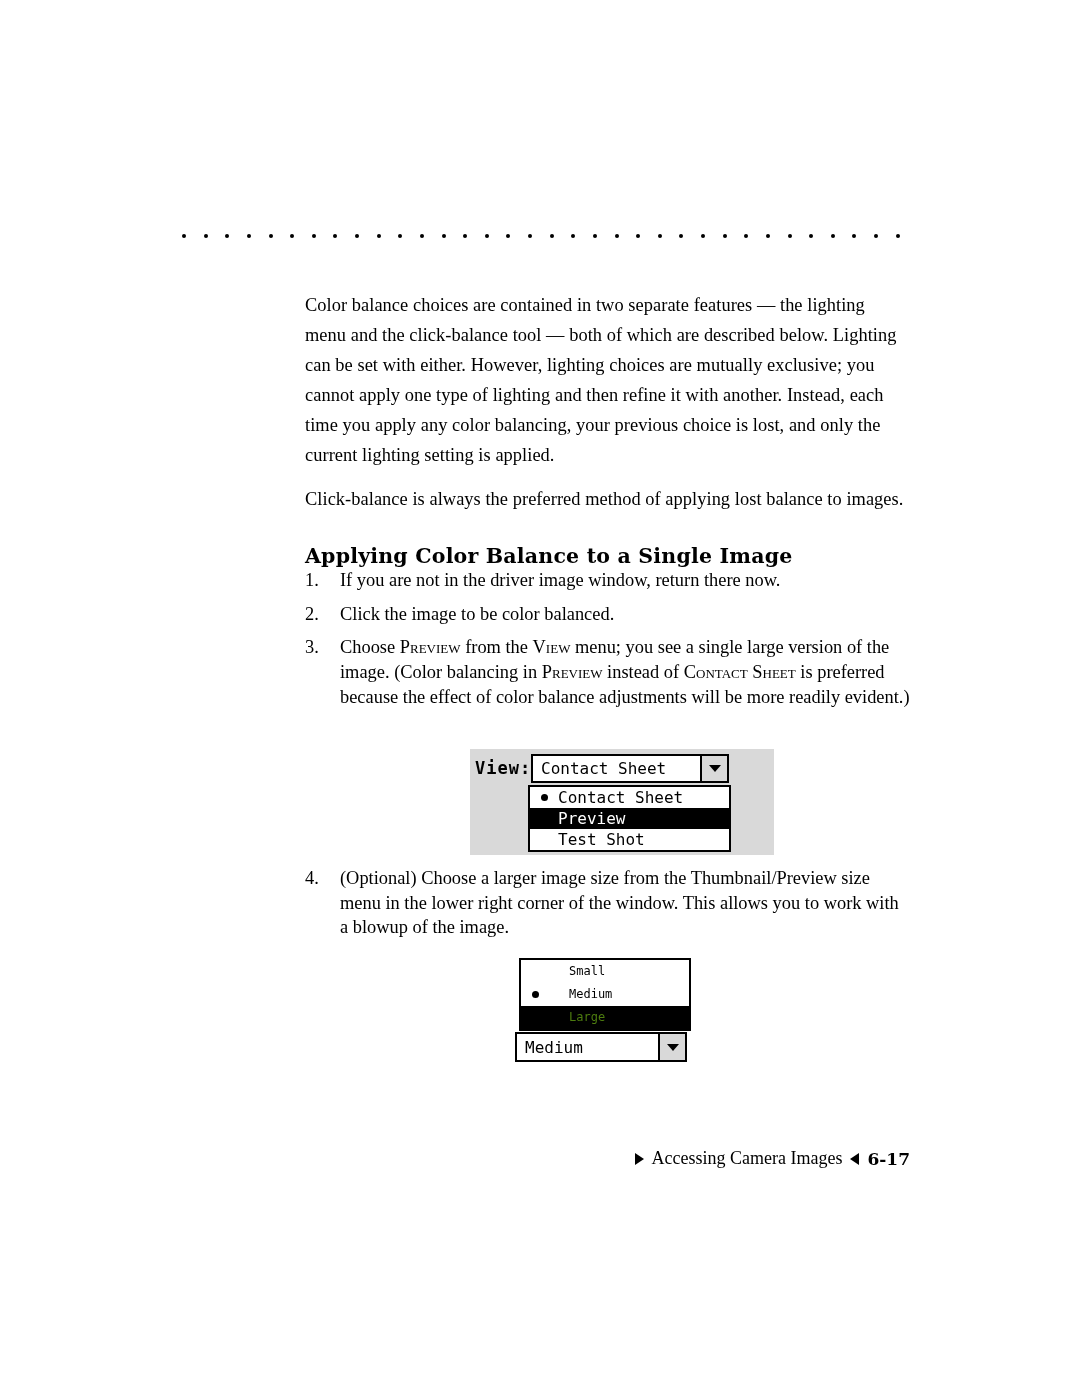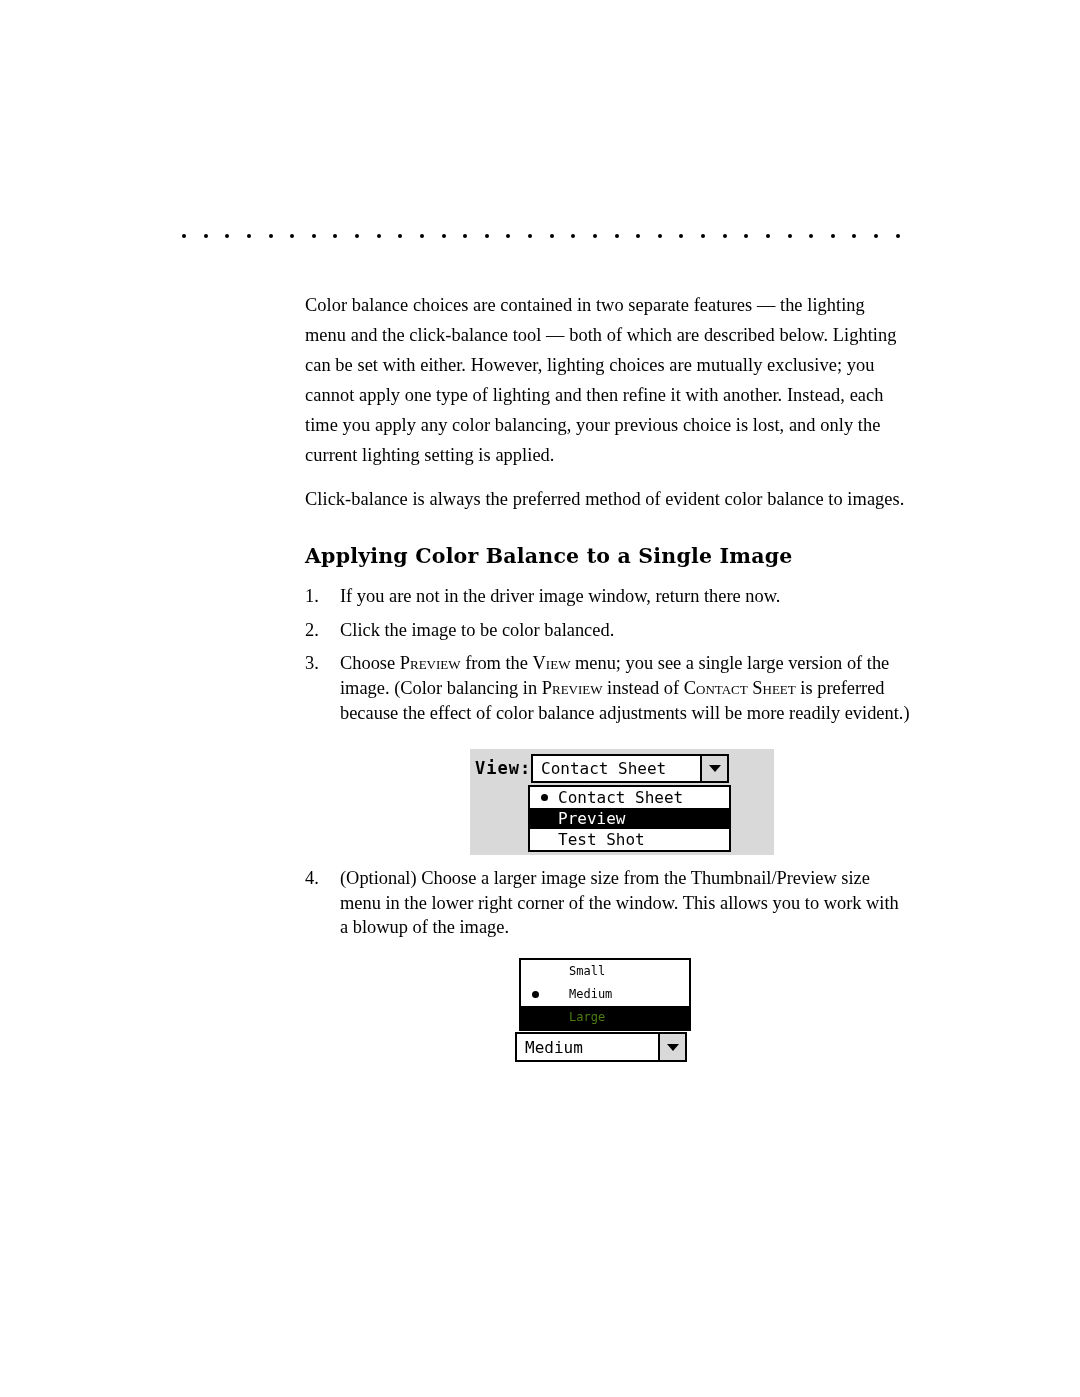--- a/index.html
+++ b/index.html
@@ -46,21 +46,21 @@
     top: 290px;
     width: 605px;
   }
   p.body {
     margin: 0 0 14px 0;
     font-size: 18.4px;
     line-height: 30px;
     letter-spacing: 0.05px;
   }
   h2.section {
-    margin: 30px 0 16px 0;
+    margin: 30px 0 0 0;
     font-size: 20.5px;
     font-weight: bold;
     font-family: "DejaVu Serif", "Liberation Serif", serif;
     letter-spacing: 0.2px;
   }
   ol.steps {
     margin: 0;
     padding: 0;
     list-style: none;
   }
@@ -306,21 +306,21 @@
       <span></span>
     <span></span>
       <span></span>
       <span></span>
       <span></span>
   </div>
 
   <div class="content">
 
     <p class="body">Color balance choices are contained in two separate features — the lighting menu and the click-balance tool — both of which are described below. Lighting can be set with either. However, lighting choices are mutually exclusive; you cannot apply one type of lighting and then refine it with another. Instead, each time you apply any color balancing, your previous choice is lost, and only the current lighting setting is applied.</p>
-    <p class="body">Click-balance is always the preferred method of evident color balance to images.</p>
+    <p class="body">Click-balance is always the preferred method of applying lost balance to images.</p>
 
     <h2 class="section">Applying Color Balance to a Single Image</h2>
 
     <ol class="steps">
       <li>
         <span class="num">1.</span><span>If you are not in the driver image window, return there now.</span>
       </li>
       <li>
         <span class="num">2.</span><span>Click the image to be color balanced.</span>
       </li>
@@ -374,14 +374,20 @@
       </div>
     </div>
     <div class="combo">
       <div class="val">Medium</div>
       <div class="arrowbox">
         <span class="tri-down"></span>
       </div>
     </div>
   </div>
 
+  <div class="footer">
+    <span class="tri-right"></span>
+    <span>Accessing Camera Images</span>
+    <span class="tri-left"></span>
+    <span class="pageno">6-17</span>
+  </div>
 
 </div>
 
 </body></html>

